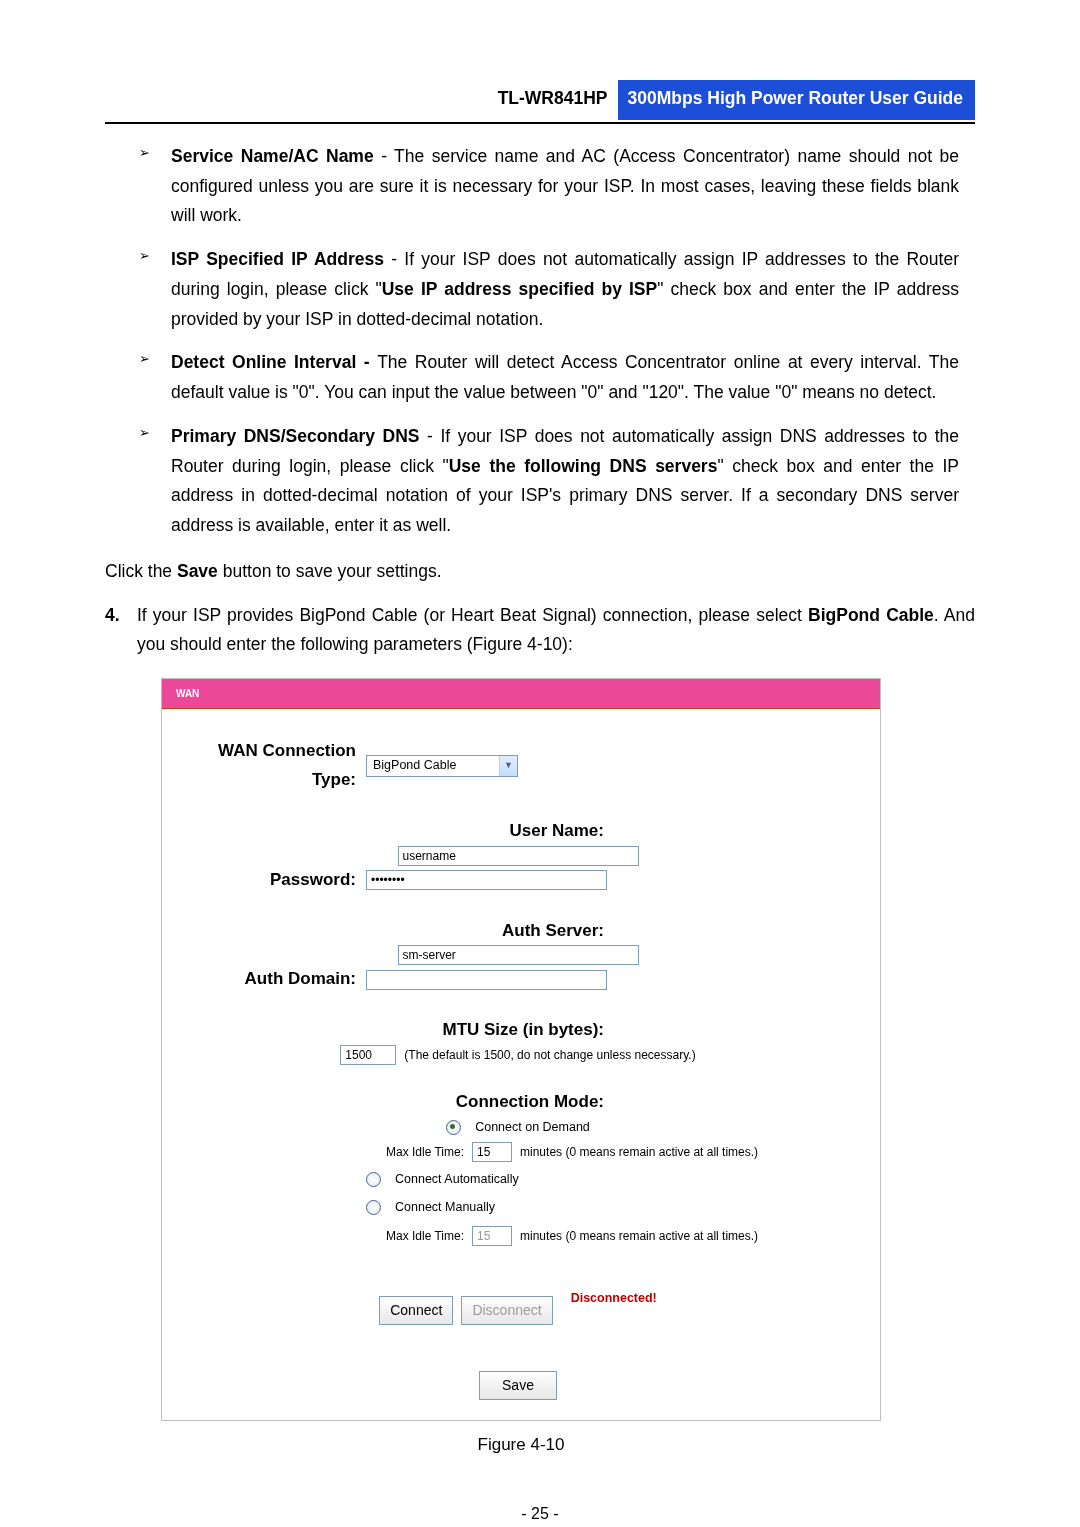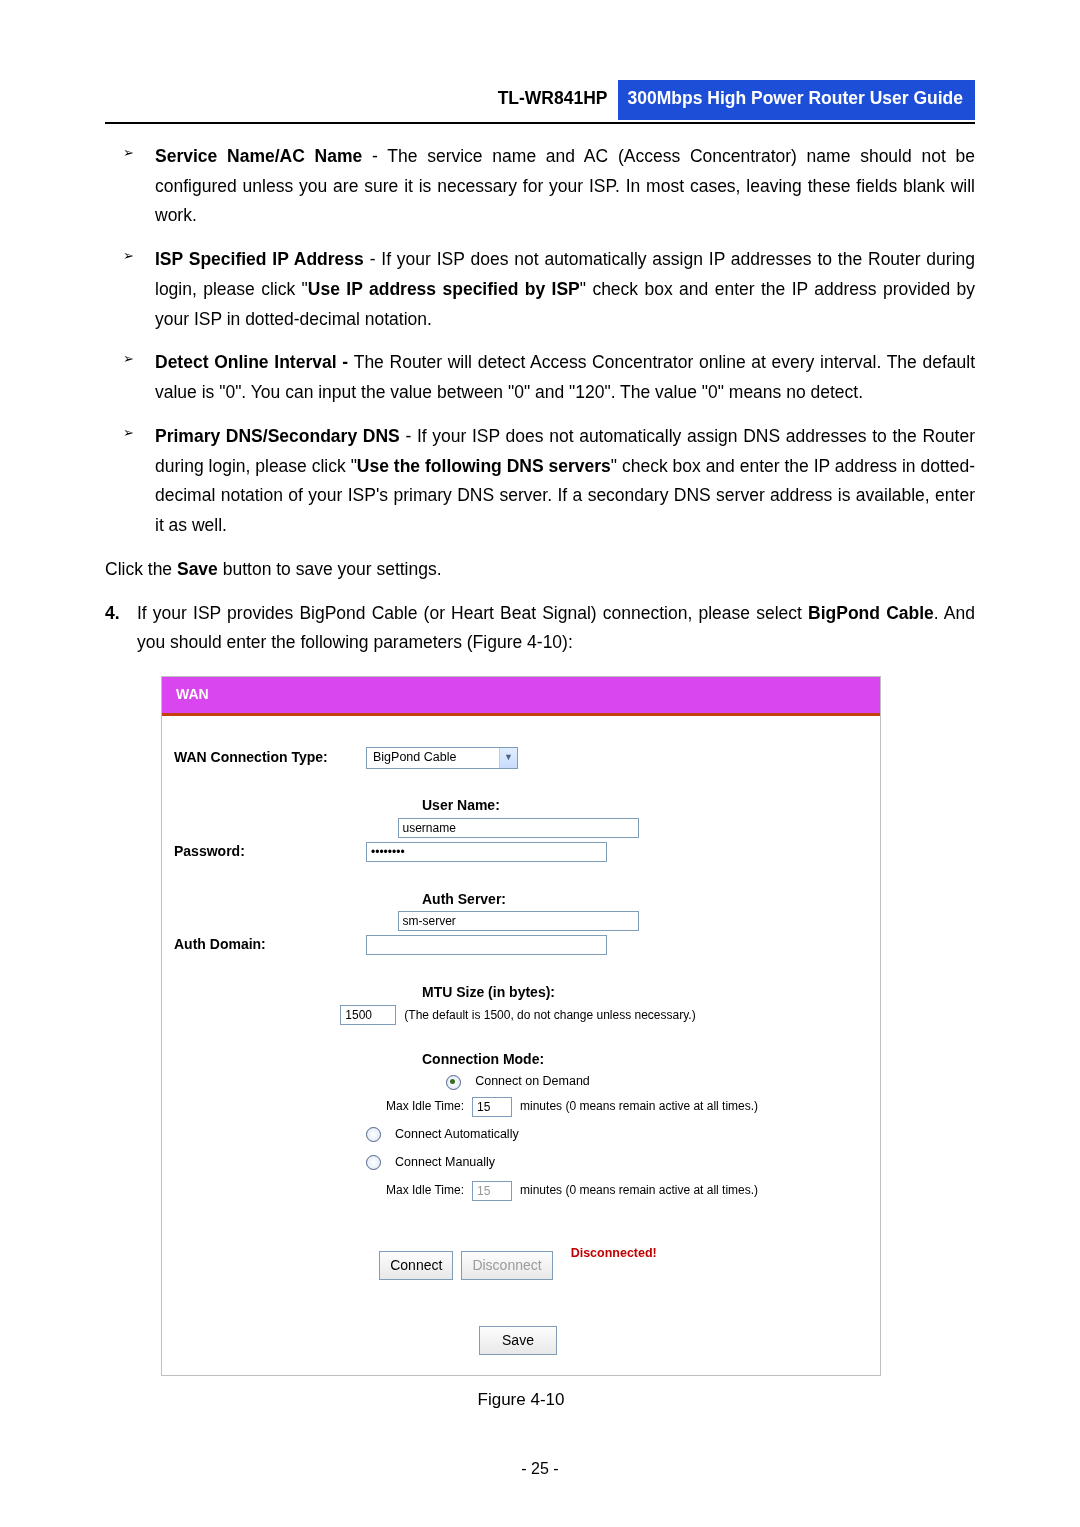--- a/index.html
+++ b/index.html
@@ -29,21 +29,21 @@
   .header .guide {
     display: inline-block;
     background: #1d4ed8;
     color: #fff;
     font-weight: bold;
     padding: 4px 12px 6px 10px;
   }
   ul.mainlist {
     list-style: none;
     padding: 0 0 0 18px;
-    margin: 0;
+    margin: 16px;
   }
   ul.mainlist > li {
     position: relative;
     padding-left: 32px;
     text-align: justify;
     text-justify: inter-word;
     margin-bottom: 14px;
   }
   ul.mainlist > li::before {
     content: "➢";
@@ -68,42 +68,43 @@
   }
   .figwrap {
     margin: 0 0 0 56px;
     width: 720px;
   }
   .figure {
     border: 1px solid #bfbfbf;
     font-size: 12.5px;
   }
   .wan-header {
-    background: #d946ef;
+    background: #ec4899;
     color: #fff;
     font-weight: bold;
     padding: 6px 14px;
-    font-size: 14px;
-    border-bottom: 3px solid #c2410c;
+    font-size: 10px;
+    border-bottom: 1px solid #c2410c;
   }
   .wan-body {
     background: #fff;
     padding: 18px 18px 14px 12px;
   }
   .row {
     display: flex;
     align-items: center;
     min-height: 28px;
   }
   .row.gap { margin-top: 22px; flex-direction: column; }
   .rowlabel {
     width: 182px;
+    text-align: right;
     padding-right: 10px;
     font-weight: bold;
-    font-size: 14px;
+    font-size: 17px;
     flex-shrink: 0;
   }
   .rowval {
     display: flex;
     align-items: center;
     gap: 8px;
     flex: 1;
   }
   .selectbox {
     position: relative;

